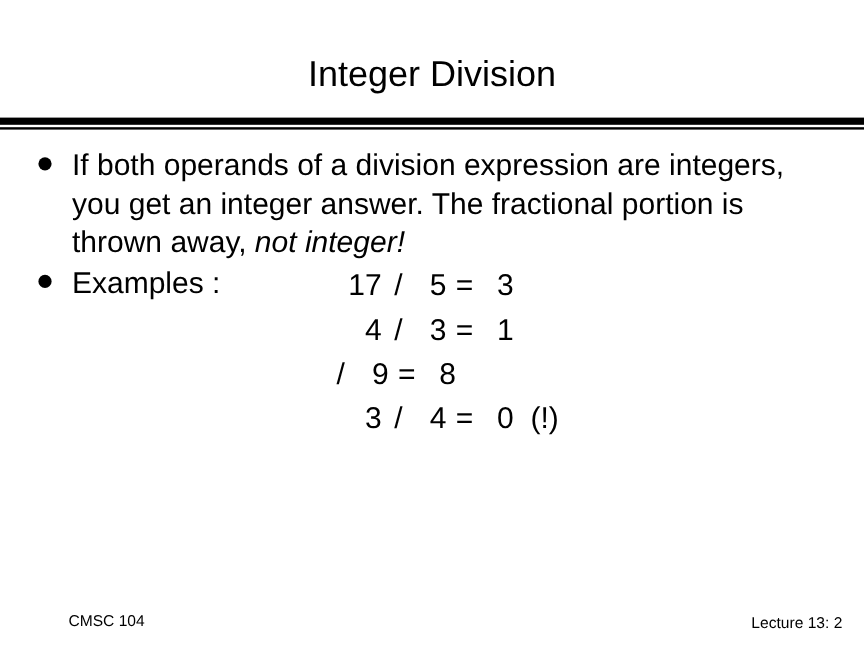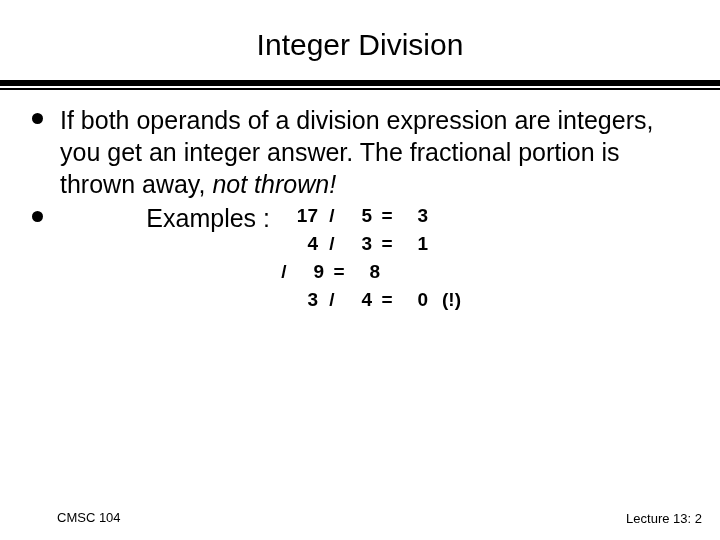--- a/index.html
+++ b/index.html
@@ -1,28 +1,28 @@
 <!DOCTYPE html>
 <html><head>
 <meta charset="utf-8">
 <style>
   * { margin: 0; padding: 0; box-sizing: border-box; }
   html, body { width: 720px; height: 540px; background: #fff; font-family: Arial, Helvetica, sans-serif; color: #000; }
-  .slide { width: 720px; height: 540px; position: relative; padding-top: 28px; }
+  .slide { width: 720px; height: 540px; position: relative; padding-top: 46px; }
   .title { text-align: center; font-size: 30px; font-weight: 400; margin-bottom: 18px; }
   .hr-strip { margin: 0 0 14px 0; }
   .hr-top { height: 6px; background: #000; }
   .hr-bot { height: 2px; background: #000; margin-top: 2px; }
   .content { padding: 0 36px 0 60px; }
   .li { position: relative; font-size: 25px; line-height: 1.28; margin-bottom: 2px; }
   .li .bullet { position: absolute; left: -28px; top: 9px; width: 11px; height: 11px; background: #000; border-radius: 50%; }
   .para1 .em { font-style: italic; }
   .ex-row { display: flex; }
-  .ex-label { flex: 0 0 210px; text-align: right; }
-  .ex-table { font-size: 19px; line-height: 1.48; font-weight: bold; }
+  .ex-label { flex: 0 0 210px; }
+  .ex-table { font-size: 25px; line-height: 1.48; }
   .ex-line { display: flex; }
   .col-a { width: 48px; text-align: right; }
   .col-s { width: 28px; text-align: center; }
   .col-b { width: 26px; text-align: right; }
   .col-eq { width: 30px; text-align: center; }
   .col-r { width: 26px; text-align: right; }
   .col-x { padding-left: 14px; }
   .footer { position: absolute; left: 18px; bottom: 14px; right: 18px; font-size: 13px; display: flex; justify-content: space-between; align-items: flex-end; margin-left: 39px; }
   .footer .left { line-height: 1.2; }
 </style>
@@ -35,21 +35,21 @@
 
   <div class="hr-strip">
     <div class="hr-top"></div>
     <div class="hr-bot"></div>
   </div>
 
   <div class="content">
 
     <div class="li para1">
       <span class="bullet"></span>
-      <span>If both operands of a division expression are integers, you get an integer answer. The fractional portion is thrown away, </span><span class="em">not thrown!</span>
+      <span>If both operands of a division expression are integers, you get an integer answer. The fractional portion is thrown away, </span><span class="em">not integer!</span>
     </div>
 
     <div class="li">
       <span class="bullet"></span>
       <div class="ex-row">
         <div class="ex-label">Examples :</div>
         <div class="ex-table">
           <div class="ex-line">
             <span class="col-a">17</span>
             <span class="col-s">/</span>

